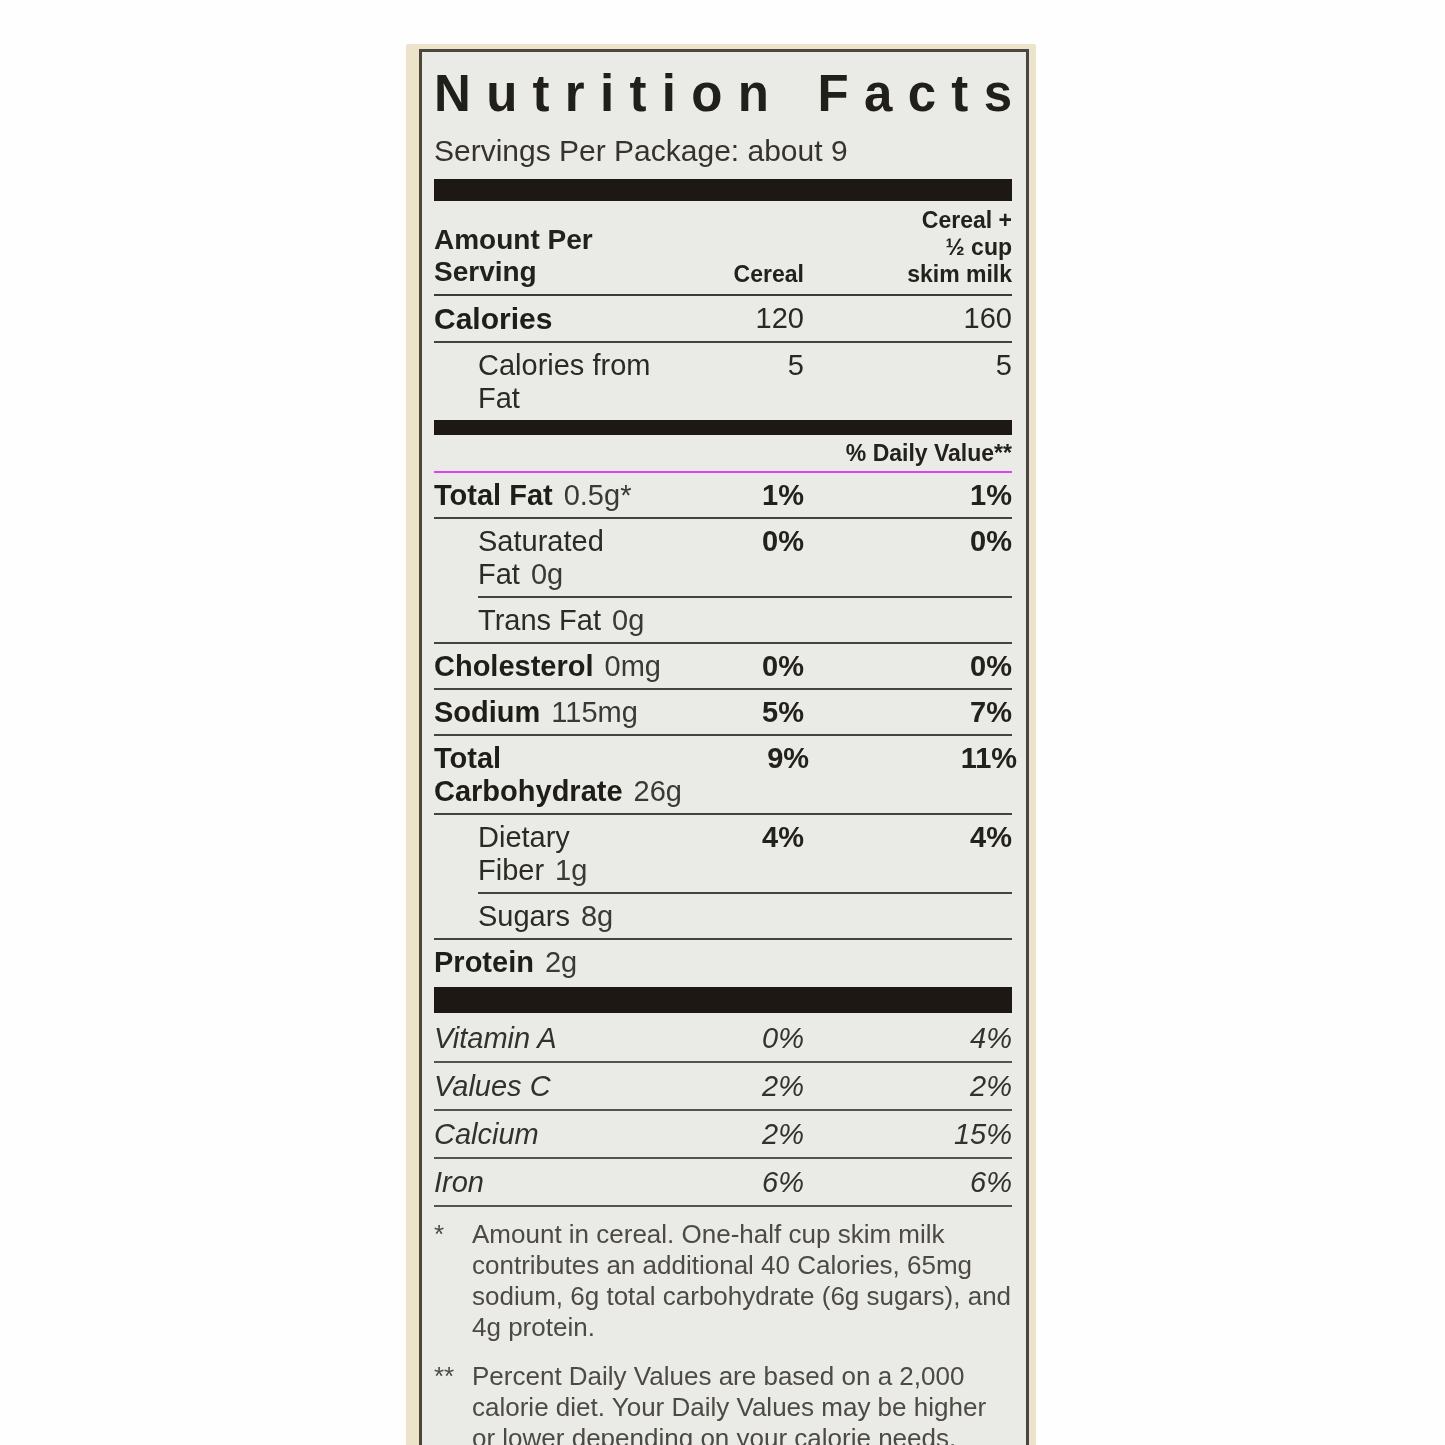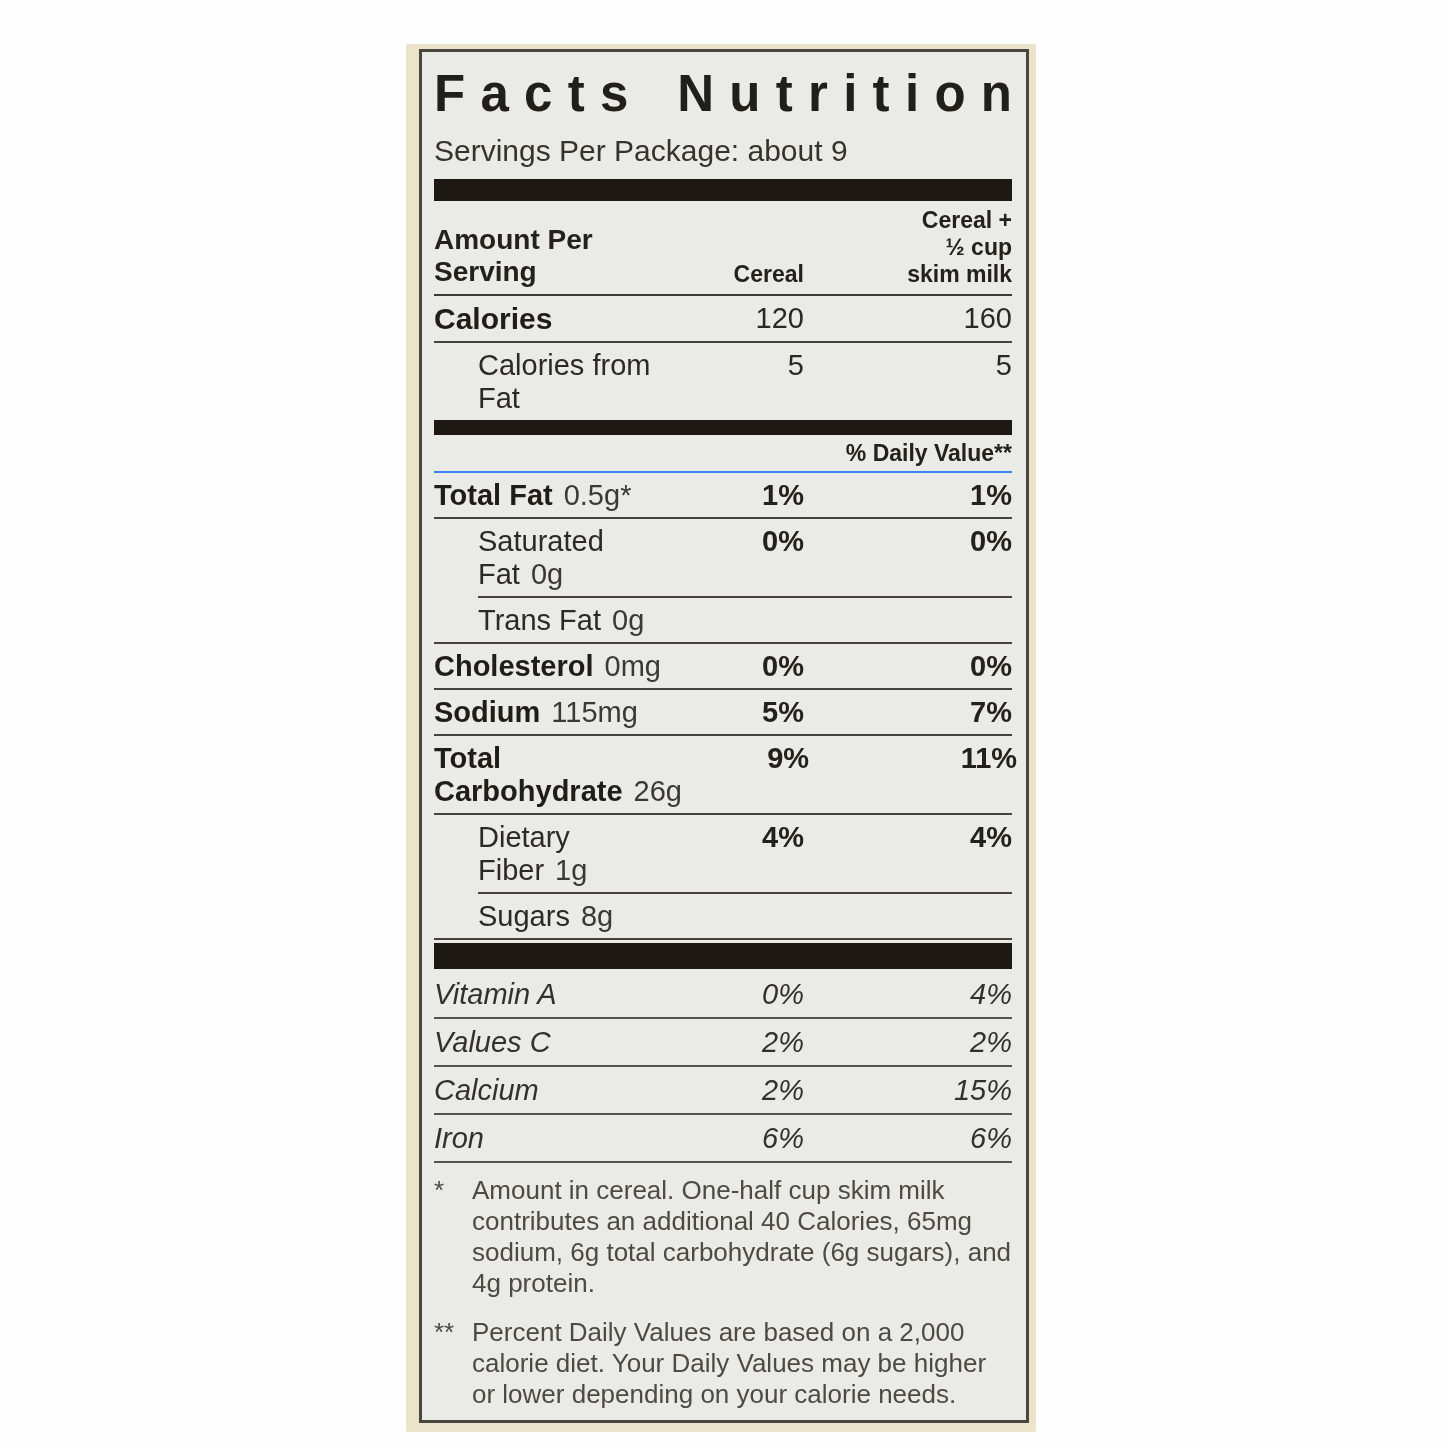--- a/index.html
+++ b/index.html
@@ -44,41 +44,41 @@
   .row .c2 { flex:0 0 36%; text-align:right; font-size:29px; }
   .row .pct { font-weight:700; color:#23211b; }
   .row.cal .nm { font-size:30px; }
   .row.ind .nm { padding-left:44px; }
 
   .hr { height:2px; background:#45433b; }
   .hr.ind { margin-left:44px; }
   .hr.thin { background:#55534b; }
 
   .dvhead { text-align:right; font-weight:700; font-size:23px; color:#23211b;
-    padding:5px 0 4px 0; border-bottom:2px solid #3b82f6; }
+    padding:5px 0 4px 0; border-bottom:2px solid #d946ef; }
 
   .vit .nm, .vit .c1, .vit .c2 { font-weight:400; color:#33312b; }
   .vit { padding:7px 0 6px 0;font-style:italic; }
 
   .fn { display:flex; font-size:26px; line-height:31px; color:#4c4a42; }
   .fn .fnm { flex:0 0 38px; }
   .fn .fnt { flex:1; }
   .fn1 { margin-top:12px; }
   .fn2 { margin-top:18px; }
 </style>
 </head>
 <body>
 
 <div class="page">
   <div class="box-edge">
     <div class="label">
 
       <div class="title">
+        <span>Nutrition</span>
         <span>Facts</span>
-        <span>Nutrition</span>
       </div>
 
       <div class="serving">Servings Per Package: about 9</div>
 
       <div class="bar bar-lg"></div>
 
       <div class="colhead">
         <div class="ch-amount">Amount Per Serving</div>
         <div class="ch-cereal">Cereal</div>
         <div class="ch-milk">Cereal +
@@ -150,20 +150,25 @@
       </div>
       <div class="hr ind"></div>
 
       <div class="row ind">
         <span class="nm"><span>Sugars</span><span class="amt">8g</span></span>
         <span class="c1 pct"></span>
         <span class="c2 pct"></span>
       </div>
       <div class="hr"></div>
 
+      <div class="row">
+        <span class="nm"><b>Protein</b><span class="amt">2g</span></span>
+        <span class="c1"></span>
+        <span class="c2"></span>
+      </div>
 
       <div class="bar bar-lg2"></div>
 
       <div class="row vit">
         <span class="nm">Vitamin A</span>
         <span class="c1">0%</span>
         <span class="c2">4%</span>
       </div>
       <div class="hr thin"></div>
 

